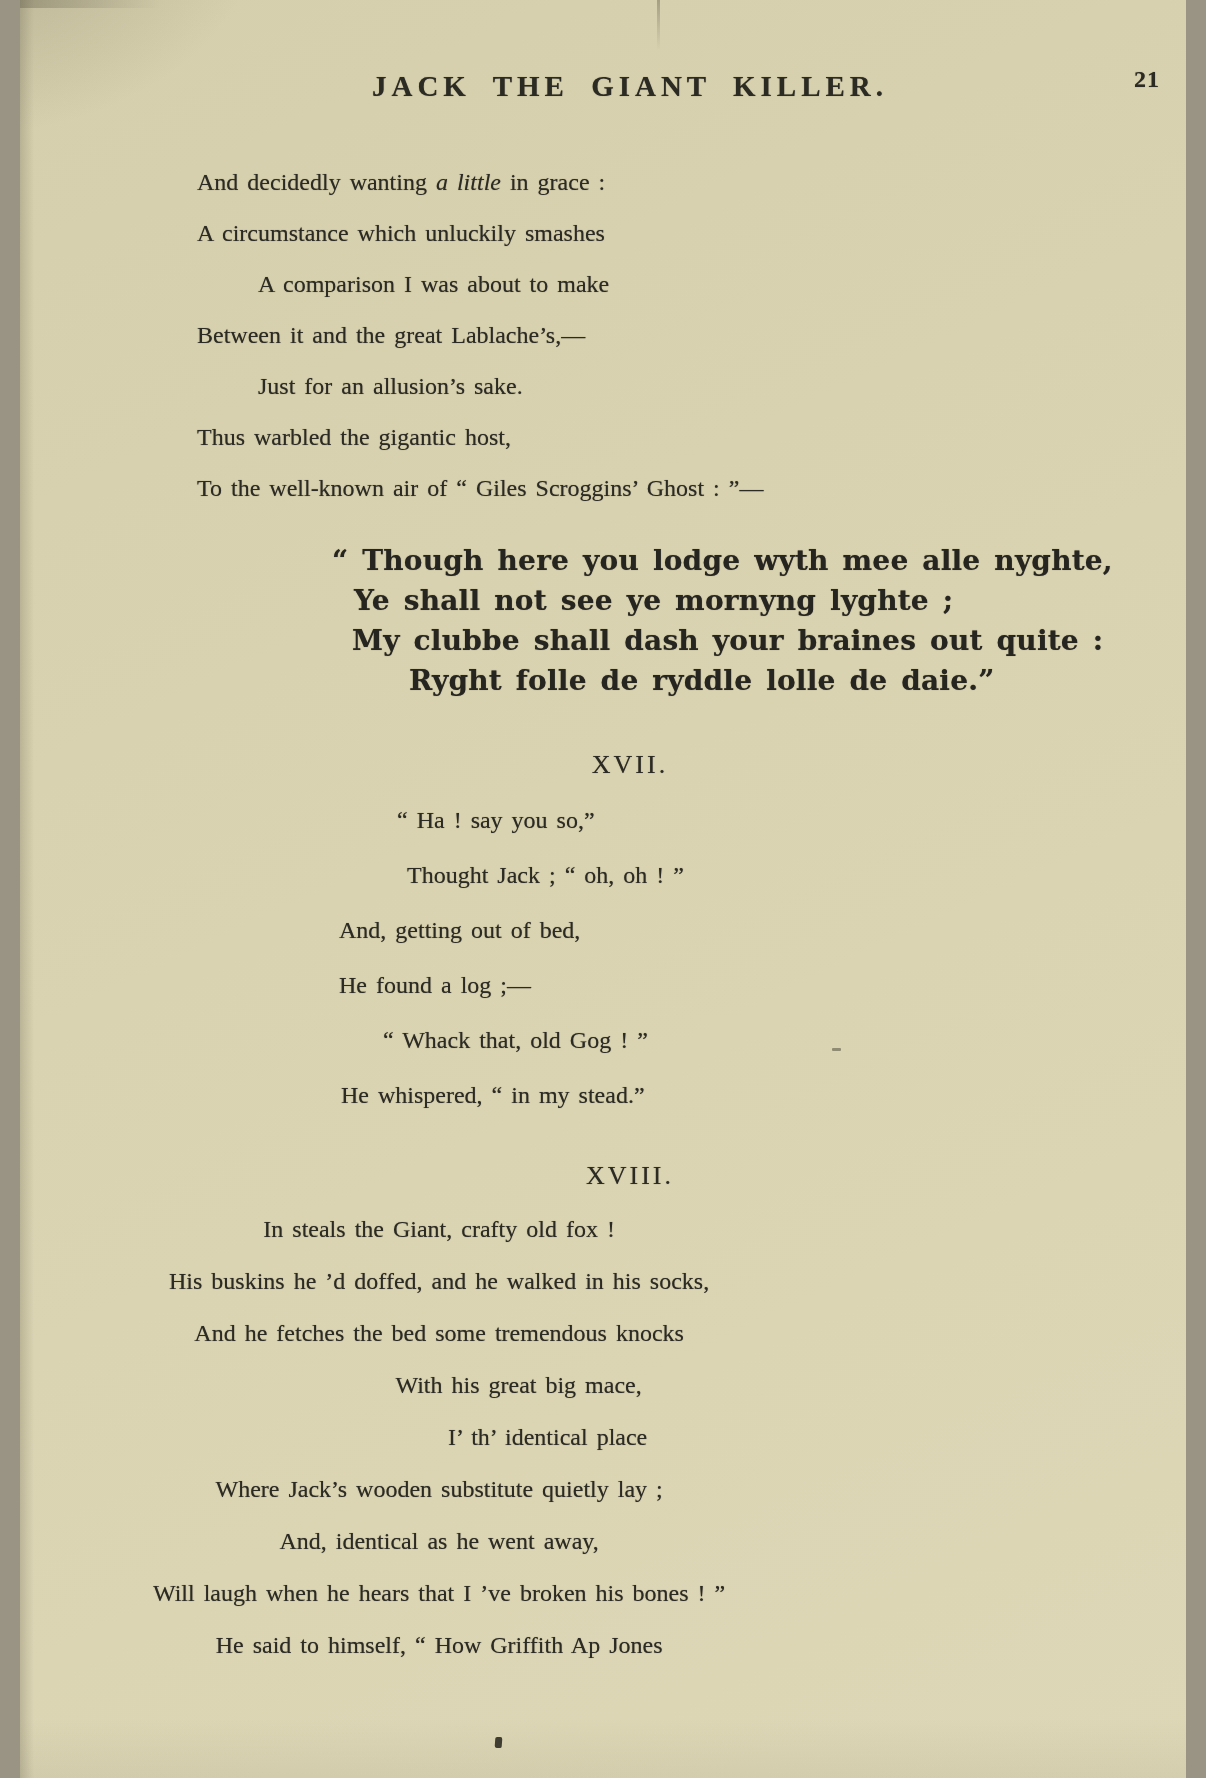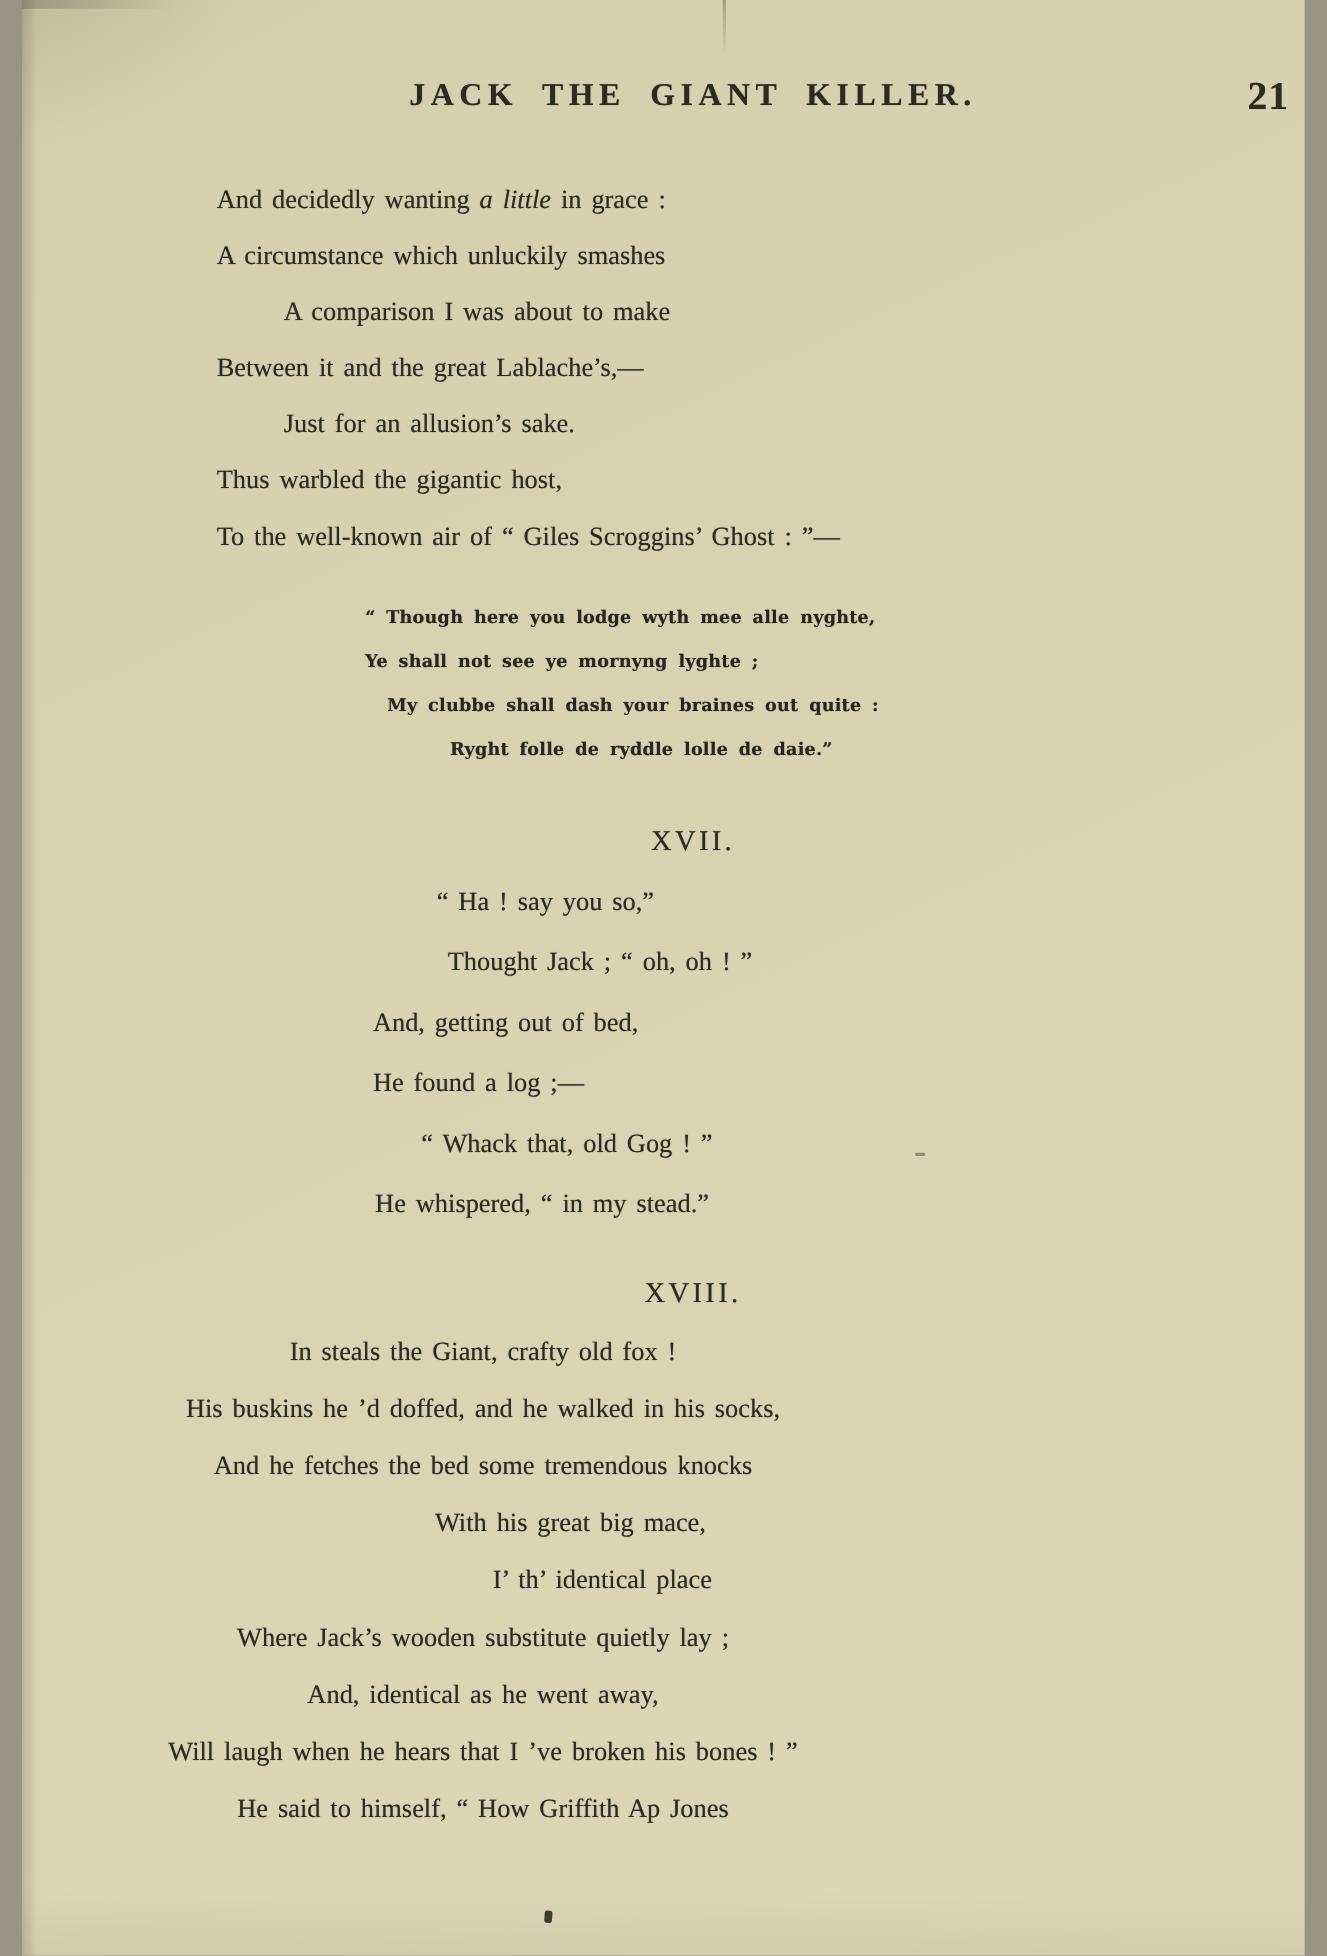--- a/index.html
+++ b/index.html
@@ -17,35 +17,35 @@
     color:#2b2a23;
   }
   .ink { text-shadow:0 0 1px rgba(43,42,35,0.55); }
   .running-title {
     position:absolute; top:70px; left:10px; width:1200px;
     text-align:center; font-size:29px; font-weight:bold;
     letter-spacing:5px; word-spacing:10px;
   }
   .page-num {
     position:absolute; top:66px; left:1114px;
-    font-size:36px; font-weight:bold; letter-spacing:1px;
+    font-size:24px; font-weight:bold; letter-spacing:1px;
   }
   .stanza { position:absolute; font-size:24px; word-spacing:3px; white-space:nowrap; }
   .stanza-cont { left:177px; top:157px; line-height:51px; }
   .stanza-cont .ind { margin-left:61px; }
   .it { font-style:italic; }
 
   .giant-song {
     position:absolute; left:312px; top:541px;
     font-family:"DejaVu Serif","Liberation Serif",serif;
-    font-size:16px; font-weight:bold; line-height:40px;
+    font-size:28px; font-weight:bold; line-height:40px;
     letter-spacing:0.2px; word-spacing:4px; white-space:nowrap;
     color:#262520;
   }
-  .giant-song .gl2 { }
+  .giant-song .gl2 { margin-left:22px; }
   .giant-song .gl3 { margin-left:20px; }
   .giant-song .gl4 { margin-left:77px; }
 
   .section-head {
     position:absolute; left:10px; width:1200px; text-align:center;
     font-size:26px; letter-spacing:3px;
   }
   .head-17 { top:750px; }
   .head-18 { top:1161px; }
 

